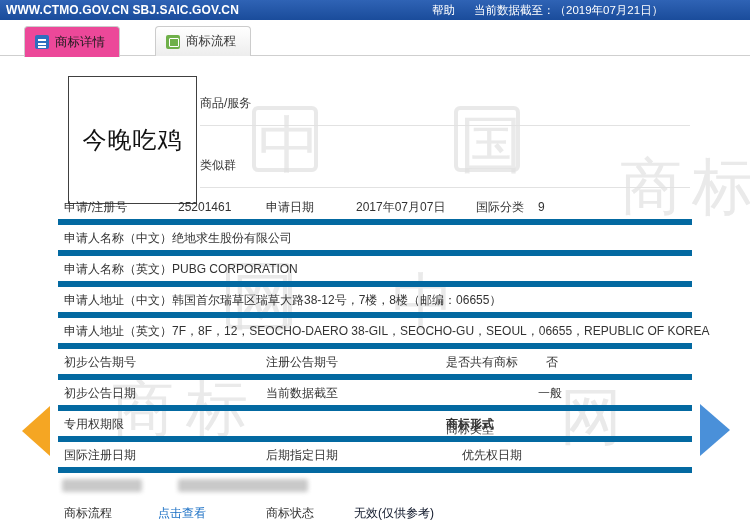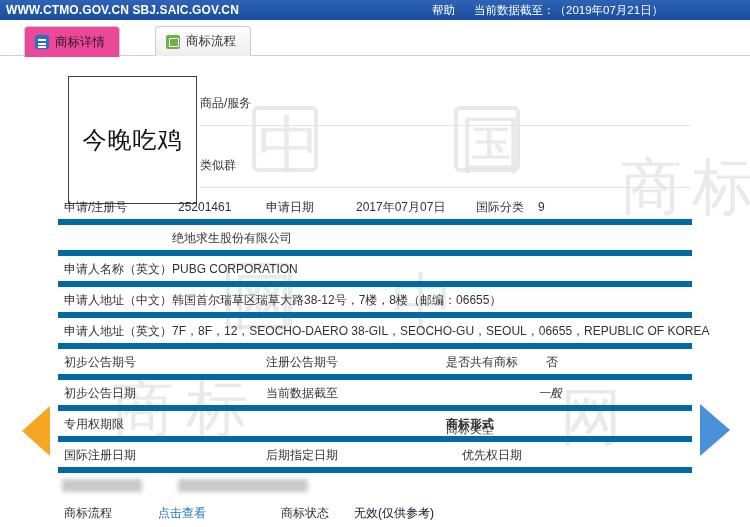--- a/index.html
+++ b/index.html
@@ -280,20 +280,21 @@
       <div class="irow">
         <span class="c lbl" style="left:6px;">申请/注册号</span>
         <span class="c val" style="left:120px;">25201461</span>
         <span class="c lbl" style="left:208px;">申请日期</span>
         <span class="c val" style="left:298px;">2017年07月07日</span>
         <span class="c lbl" style="left:418px;">国际分类</span>
         <span class="c val" style="left:480px;">9</span>
       </div>
 
       <div class="irow">
+        <span class="c lbl" style="left:6px;">申请人名称（中文）</span>
         <span class="c val" style="left:114px;">绝地求生股份有限公司</span>
       </div>
 
       <div class="irow">
         <span class="c lbl" style="left:6px;">申请人名称（英文）</span>
         <span class="c val" style="left:114px;">PUBG CORPORATION</span>
       </div>
 
       <div class="irow">
         <span class="c lbl" style="left:6px;">申请人地址（中文）</span>
@@ -313,21 +314,21 @@
         <span class="c lbl" style="left:388px;">是否共有商标</span>
         <span class="c val" style="left:488px;">否</span>
       </div>
 
       <div class="irow">
         <span class="c lbl" style="left:6px;">初步公告日期</span>
         <span class="c val" style="left:120px;"></span>
         <span class="c lbl" style="left:208px;">当前数据截至</span>
         <span class="c val" style="left:330px;"></span>
         <span class="c lbl" style="left:388px;margin-top:36px;">商标类型</span>
-        <span class="c val" style="left:480px;font-style:italic;">一般</span>
+        <span class="c val" style="left:480px;">一般</span>
       </div>
 
       <div class="irow">
         <span class="c lbl" style="left:6px;">专用权期限</span>
         <span class="c val" style="left:120px;"></span>
         <span class="c lbl" style="left:388px;font-weight:bold;">商标形式</span>
         <span class="c val" style="left:480px;"></span>
       </div>
 
       <div class="irow">
@@ -340,21 +341,21 @@
       </div>
 
       <div class="blurred-row">
         <span class="blur" style="position:absolute; left:4px; width:80px;"></span>
         <span class="blur" style="position:absolute; left:120px; width:130px;"></span>
       </div>
 
       <div class="irow" style="border-bottom:none;">
         <span class="c lbl" style="left:6px;">商标流程</span>
         <span class="c link" style="left:100px;">点击查看</span>
-        <span class="c lbl" style="left:223px;">商标状态</span>
+        <span class="c lbl" style="left:208px;">商标状态</span>
         <span class="c invalid" style="left:296px;">无效(仅供参考)</span>
       </div>
 
     </div>
 
     <div class="arrow arrow-left"></div>
     <div class="arrow arrow-right"></div>
 
   </div>
 </div>

